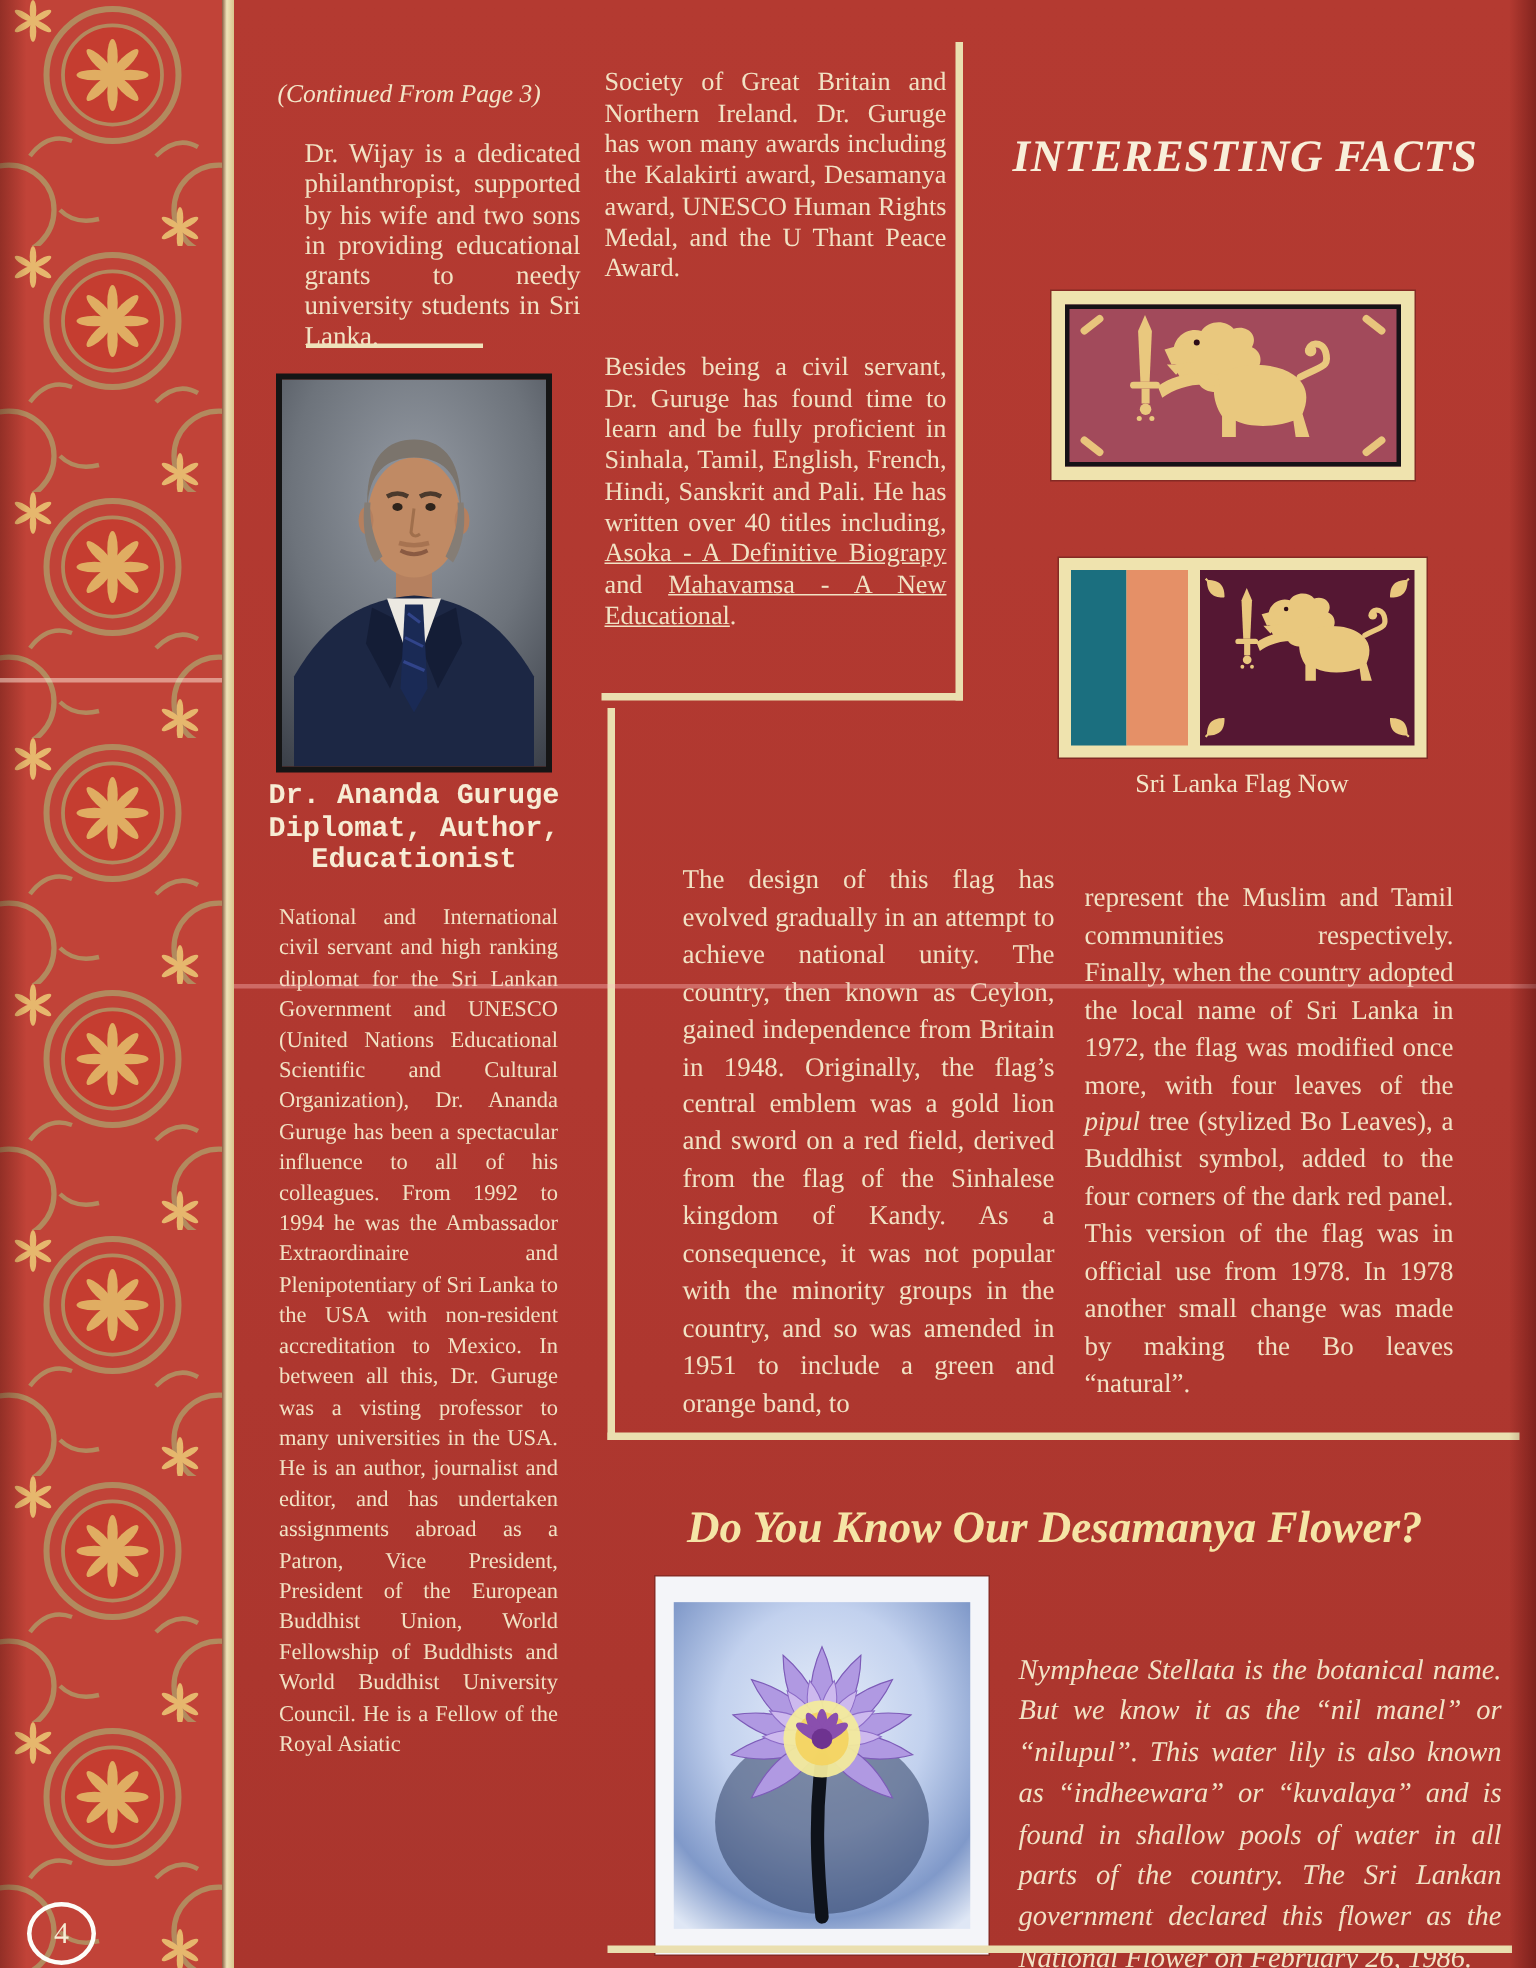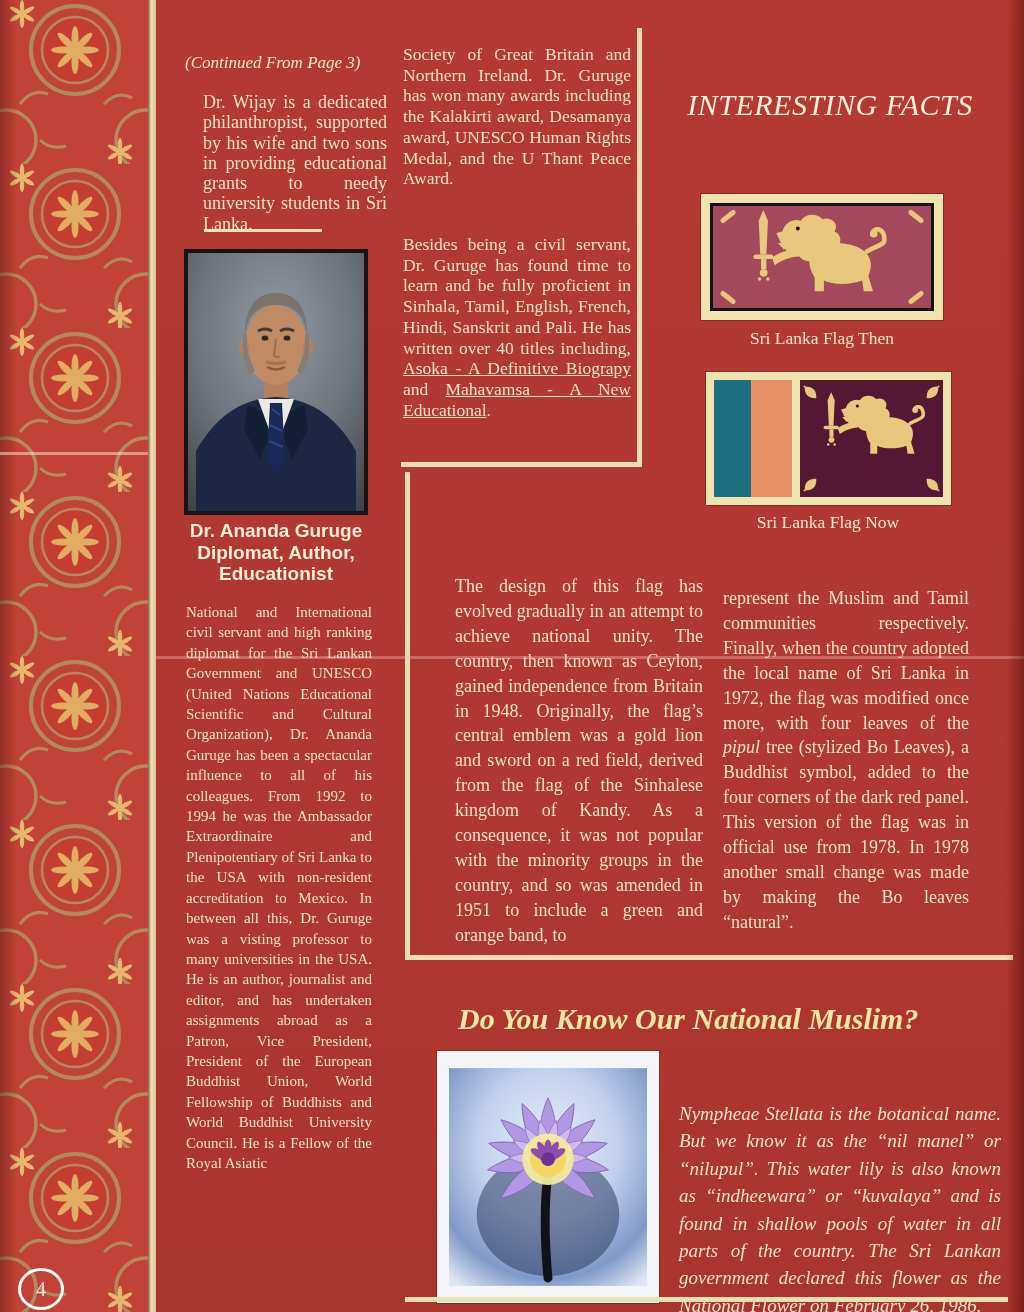--- a/index.html
+++ b/index.html
@@ -22,31 +22,31 @@
   .cream{color:#f1e2c4;}
   .just{text-align:justify;}
   .serif-it{font-style:italic;}
   
   .continued{position:absolute;left:185px;top:53px;width:190px;font-style:italic;font-size:17px;color:#f3e6c8;}
   .intro{position:absolute;left:186px;top:92px;width:184px;font-size:18px;line-height:20.3px;margin-left:17px;}
   .rule-small{position:absolute;left:204px;top:229px;width:118px;height:3px;background:#efe2ba;}
   .portrait{position:absolute;left:188px;top:253px;width:176px;height:258px;outline:4px solid #151515;background:#555;}
   .portrait svg{display:block;width:100%;height:100%;}
   .port-caption{position:absolute;left:176px;top:520px;width:200px;text-align:center;
-    font-family:Liberation Sans, sans-serif;font-weight:bold;font-size:19px;line-height:21.5px;color:#f7ecd4;}
+    font-family:Liberation Mono, monospace;font-weight:bold;font-size:19px;line-height:21.5px;color:#f7ecd4;}
   .bio{position:absolute;left:186px;top:602px;width:186px;font-size:15px;line-height:20.4px;}
   
   .midcol-box{position:absolute;left:401px;top:28px;width:236px;height:434px;
     border-right:5px solid #eadfb0;border-bottom:5px solid #eadfb0;}
   .awards{position:absolute;left:403px;top:44px;width:228px;font-size:17.5px;line-height:20.7px;}
   .titles{position:absolute;left:403px;top:234px;width:228px;font-size:17.5px;line-height:20.7px;}
   .titles .u{text-decoration:underline;}
   
   .facts-title{position:absolute;left:650px;top:88px;width:360px;text-align:center;
-    font-size:30px;font-style:italic;font-weight:normal;color:#f8efda;letter-spacing:.5px;}
+    font-size:30px;font-style:italic;font-weight:bold;color:#f8efda;letter-spacing:.5px;}
   .facts-band{position:absolute;left:658px;top:127px;width:338px;height:35px;background:#f2ead6;
     text-align:center;font-size:25px;line-height:35px;font-style:italic;font-weight:bold;color:#8b1f31;}
   
   .flag-then{position:absolute;left:701px;top:194px;width:242px;height:126px;background:#efe3ae;
     box-shadow:0 0 0 1px rgba(0,0,0,.25);}
   .flag-then .field{position:absolute;left:9px;top:9px;right:9px;bottom:9px;background:#a24a5b;border:3px solid #161216;}
   .flag-then .lion{position:absolute;left:14px;top:4px;width:180px;height:92px;}
   .cstroke{position:absolute;width:18px;height:5px;background:#e8c47c;border-radius:3px;}
   .flag-now{position:absolute;left:706px;top:372px;width:245px;height:133px;background:#efe3ae;
     box-shadow:0 0 0 1px rgba(0,0,0,.25);}
@@ -221,21 +221,20 @@
     <div class="field">
       <svg class="lion">
           <use href="#lion-emblem"></use>
         </svg>
       <div class="cstroke" style="left:6px;top:8px;transform:rotate(-38deg)"></div>
       <div class="cstroke" style="right:6px;top:8px;transform:rotate(38deg)"></div>
       <div class="cstroke" style="left:6px;bottom:8px;transform:rotate(38deg)"></div>
       <div class="cstroke" style="right:6px;bottom:8px;transform:rotate(-38deg)"></div>
     </div>
   </div>
-  <div class="flag-cap" style="left:692px;top:328px;">Sri Lanka Flag Then</div>
 
   <div class="flag-now">
     <div class="inner">
       <div class="st-green"></div>
       <div class="st-orange"></div>
       <div class="st-gap"></div>
       <div class="now-panel">
         <svg class="lion">
             <use href="#lion-emblem"></use>
           </svg>
@@ -263,21 +262,21 @@
     </div>
   </div>
   <div class="flag-cap" style="left:698px;top:512px;">Sri Lanka Flag Now</div>
 
   <div class="mid-box"></div>
   <div class="fa-col1 cream just">The design of this flag has evolved gradually in an attempt to achieve national unity.  The country, then known as Ceylon, gained independence from Britain in 1948. Originally, the flag’s central emblem was a gold lion and sword on a red field, derived from the flag of the Sinhalese kingdom of Kandy. As a consequence, it was not popular with the minority groups in the country, and so was amended in 1951 to include a green and orange band, to</div>
   <div class="fa-col2 cream just">
     <span>represent the Muslim and Tamil communities respectively. Finally, when the country adopted the local name of Sri Lanka in 1972, the flag was modified once more, with four leaves of the </span><span class="serif-it">pipul</span><span> tree (stylized Bo Leaves), a Buddhist symbol, added to the four corners of the dark red panel. This version of the flag was in official use from 1978. In 1978 another small change was made by making the Bo leaves “natural”.</span>
   </div>
 
-  <div class="flower-head">Do You Know Our National Muslim?</div>
+  <div class="flower-head">Do You Know Our Desamanya Flower?</div>
 
   <div class="flower-photo">
     <svg viewBox="0 0 200 220" xmlns="http://www.w3.org/2000/svg">
       <defs>
         <radialGradient id="fbg" cx="50%" cy="36%" r="78%">
           <stop offset="0%" stop-color="#e6edf9"></stop>
           <stop offset="45%" stop-color="#c2d1ee"></stop>
           <stop offset="78%" stop-color="#8099c9"></stop>
           <stop offset="100%" stop-color="#dfe7f5"></stop>
         </radialGradient>

